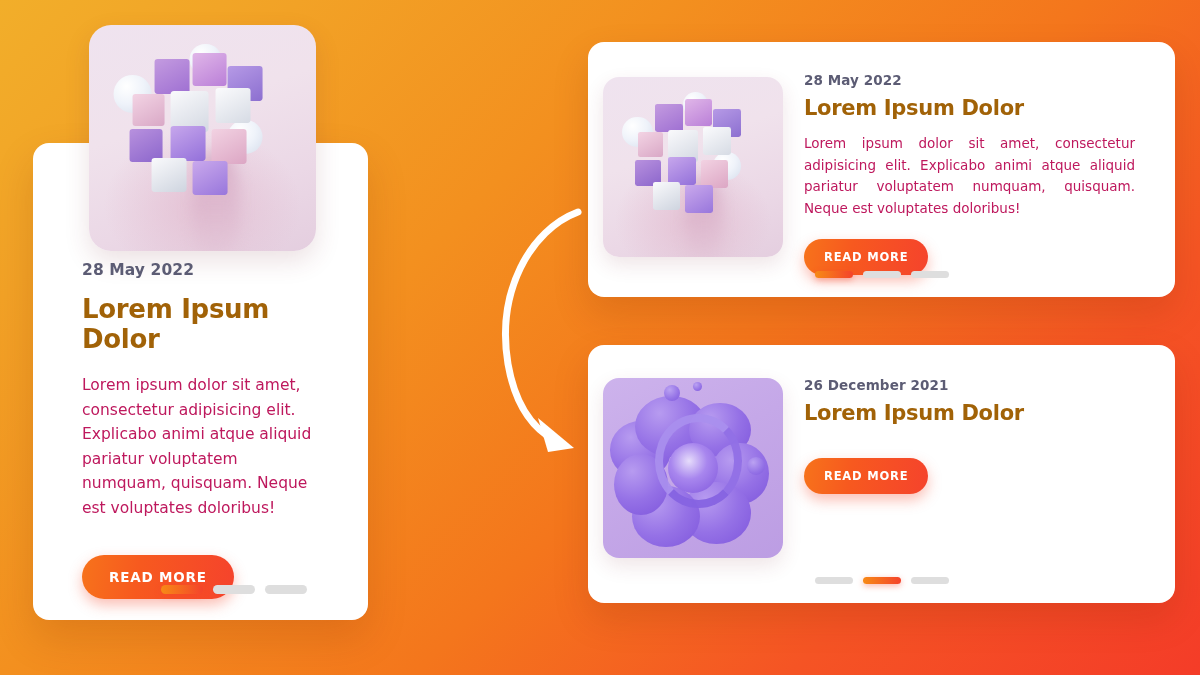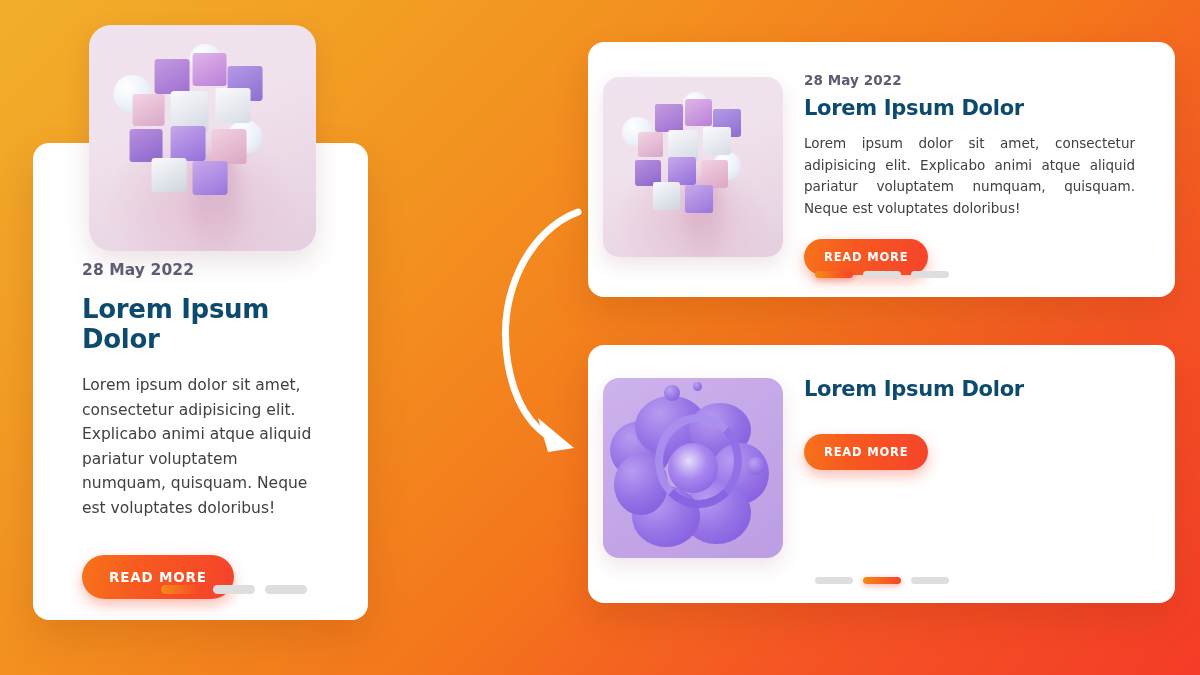--- a/index.html
+++ b/index.html
@@ -85,28 +85,28 @@
   
   .date {
     color: #5C5C74;
     font-weight: bold;
     letter-spacing: 0.1px;
   }
   #left-card .date { font-size: 15.5px; margin-bottom: 15px; }
   .rcard .date   { font-size: 13.5px; margin-bottom: 8px; }
 
   .title {
-    color: #0c4a6e;
+    color: #a16207;
     font-weight: bold;
     letter-spacing: -0.3px;
   }
   #left-card .title { font-size: 26px; margin-bottom: 19px; }
   .rcard .title    { font-size: 21px; margin-bottom: 13px; }
 
-  .excerpt { color: #404040; }
+  .excerpt { color: #be185d; }
   #left-card .excerpt {
     font-size: 15.5px;
     line-height: 24.5px;
     text-align: left;
   }
   .rcard .excerpt {
     font-size: 13.5px;
     line-height: 21.5px;
     text-align: justify;
   }
@@ -331,20 +331,21 @@
       <div class="lobe" style="left:6%;top:42%;width:30%;height:34%;"></div>
       <div class="ring"></div>
       <div class="core"></div>
       <div class="spd" style="left:34%;top:4%;width:9%;height:9%;"></div>
       <div class="spd" style="left:50%;top:2%;width:5%;height:5%;"></div>
       <div class="spd" style="left:80%;top:44%;width:10%;height:10%;"></div>
     </div>
   </div>
 
   <div class="rcard-body">
+    <div class="date">26 December 2021</div>
     <div class="title">Lorem Ipsum Dolor</div>
     <button class="read-more">READ MORE</button>
   </div>
 
   <div class="dots">
     <span class="dot"></span>
     <span class="dot active"></span>
     <span class="dot"></span>
   </div>
 </div>

